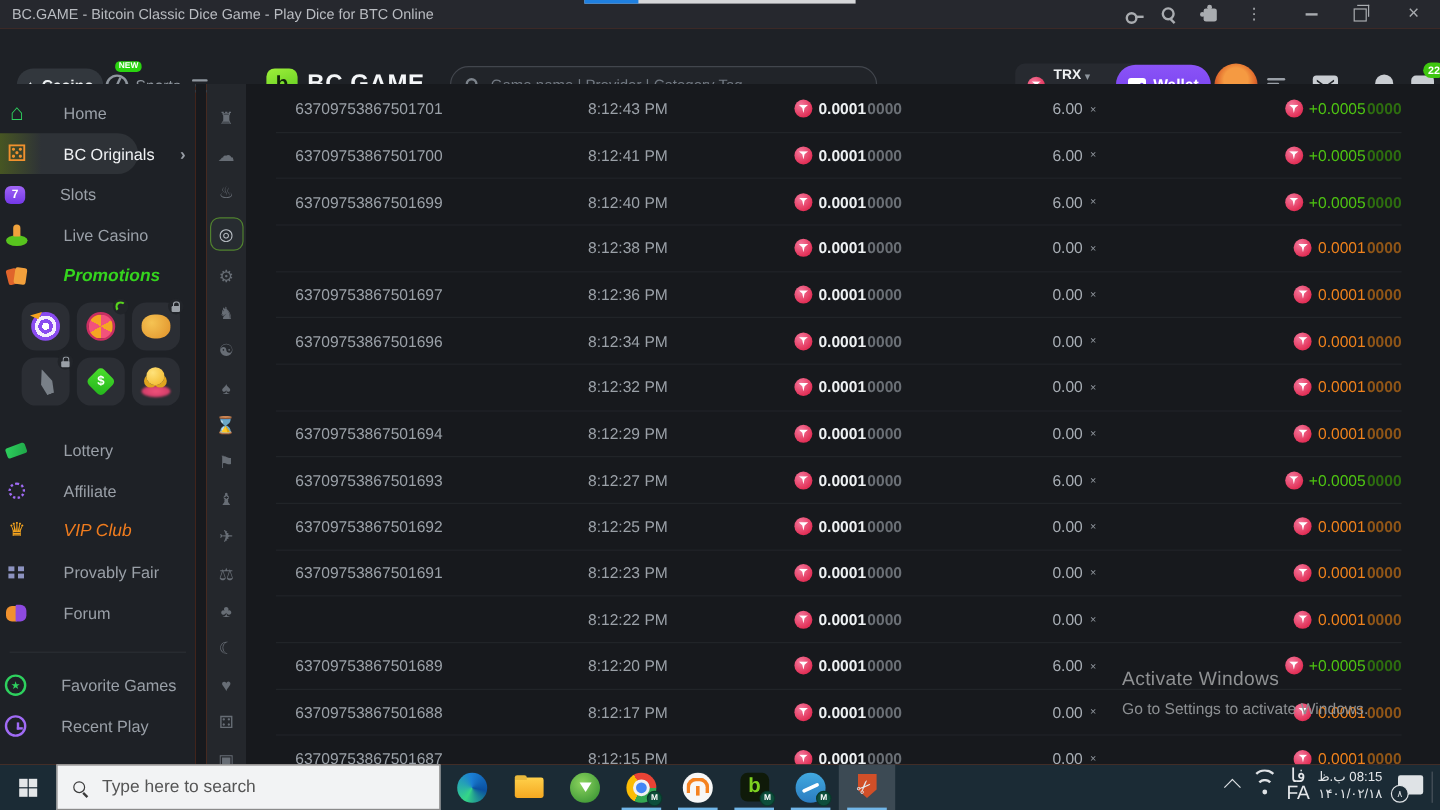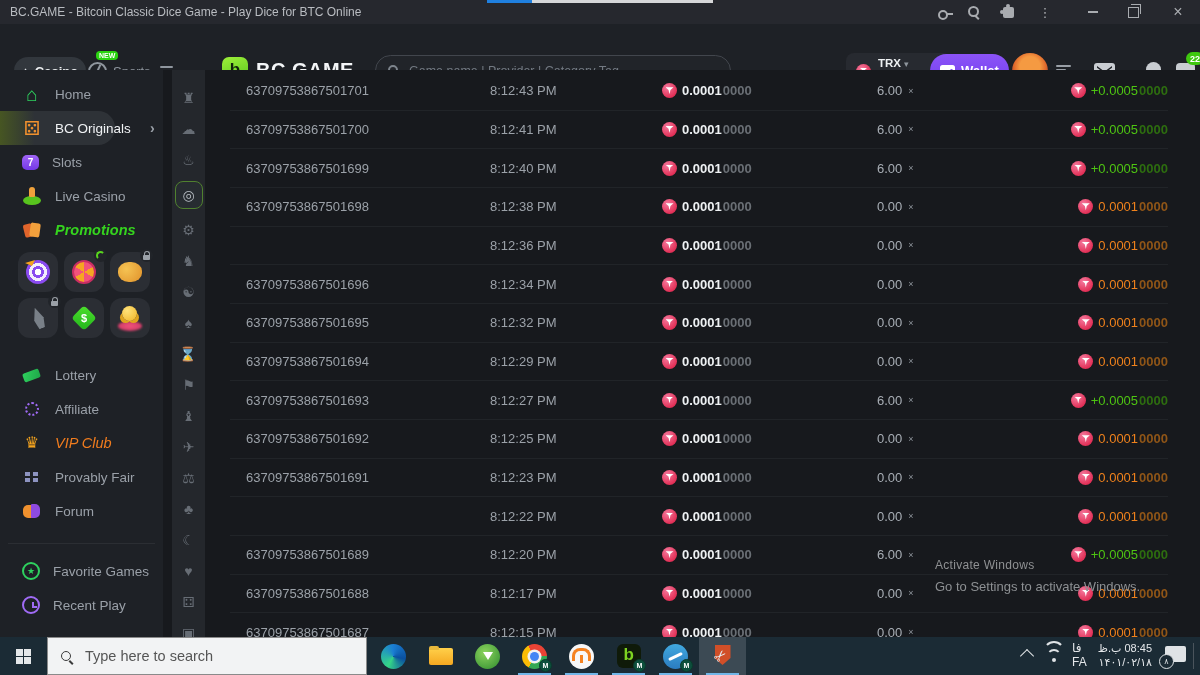--- a/index.html
+++ b/index.html
@@ -69,21 +69,21 @@
   .mail-ic::after{content:"";position:absolute;left:3px;top:3px;width:15px;height:9px;background:#1e2126;clip-path:polygon(0 0,50% 60%,100% 0,100% 20%,50% 80%,0 20%)}
   .bell-ic{position:absolute;left:1146px;top:38px;width:15px;height:14px;background:#c9cdd2;border-radius:8px 8px 2px 2px}
   .bell-ic::after{content:"";position:absolute;left:5px;bottom:-4px;width:5px;height:3px;background:#c9cdd2;border-radius:0 0 3px 3px}
   .chat-ic{position:absolute;left:1176px;top:39px;width:19px;height:14px;background:#c9cdd2;border-radius:4px}
   .chat-ic::after{content:"";position:absolute;left:3px;bottom:-4px;width:6px;height:5px;background:#c9cdd2;clip-path:polygon(0 0,100% 0,0 100%)}
   .chat-badge{position:absolute;left:1186px;top:28px;min-width:12px;height:13px;background:#3ec70f;border-radius:7px;color:#fff;font-size:9px;font-weight:bold;display:flex;align-items:center;justify-content:center;padding:0 3px}
 
   
   .sidebar{position:absolute;left:0;top:70px;width:163px;bottom:38px;background:#1e2126}
   .gapcol{position:absolute;left:163px;top:70px;width:9px;bottom:38px;background:#17191d}
-  .side-item{position:relative;height:34px;display:flex;align-items:center;gap:13px;padding-left:22px;cursor:pointer}
+  .side-item{position:relative;height:34px;display:flex;align-items:center;gap:29px;padding-left:4px;cursor:pointer}
   .side-item .lbl{color:#9aa0a8;font-size:13.5px;white-space:nowrap}
   .side-item.active{background:linear-gradient(90deg,rgba(120,150,30,.45),#2e3237 30%);border-radius:0 17px 17px 0;width:115px;box-sizing:border-box}
   .side-item.active .lbl{color:#f0f2f4;font-weight:normal}
   .side-item .chev{position:absolute;left:150px;color:#9aa0a8;font-size:14px;font-weight:bold}
   .accent-green .lbl{color:#35d41e !important;font-weight:bold;font-style:italic;font-size:14.5px}
   .accent-orange .lbl{color:#f07c1e !important;font-weight:normal;font-style:italic;font-size:14.5px}
   .si{width:20px;height:20px;position:relative;display:inline-flex;align-items:center;justify-content:center;flex:none}
   .si-home::before{content:"⌂";color:#2ed15e;font-size:19px;font-weight:bold;line-height:1}
   .si-dice::before{content:"⚄";color:#f0912e;font-size:19px;line-height:1}
   .si-slots{background:linear-gradient(180deg,#a065f5,#7438e8);border-radius:5px;width:17px;height:15px}
@@ -143,21 +143,21 @@
   .c-mult{left:647px;color:#a8aeb5}
   .c-mult .mx{font-size:9px;margin-left:1px;color:#8f959c}
   .c-pay{right:0}
   .c-pay b{font-weight:normal}
   .c-pay s{text-decoration:none;font-weight:bold;margin-left:-4px}
   .row.win .c-pay b{color:#4ec412}
   .row.win .c-pay s{color:#2d6d0f}
   .row.loss .c-pay b{color:#f0821c}
   .row.loss .c-pay s{color:#8f5517}
   .watermark{position:absolute;left:730px;top:488px;pointer-events:none}
-  .wm1{font-size:12px;color:#8f9193;font-weight:300;letter-spacing:.3px}
+  .wm1{font-size:16px;color:#8f9193;font-weight:300;letter-spacing:.3px}
   .wm2{font-size:13px;color:#8d9093;margin-top:7px}
 
   
   .taskbar{position:absolute;left:0;bottom:0;width:1200px;height:38px;background:#1b2b35}
   .startbtn{position:absolute;left:0;top:0;width:47px;height:38px;display:flex;align-items:center;justify-content:center;cursor:pointer}
   .winlogo{width:15px;height:15px;display:grid;grid-template-columns:7px 7px;grid-template-rows:7px 7px;gap:1px}
   .winlogo i{background:#e4e7e9}
   .tsearch{position:absolute;left:47px;top:0;width:320px;height:38px;background:#f2f3f4;border:1px solid #8a8a8a;box-sizing:border-box;display:flex;align-items:center;gap:10px;padding:0 12px}
   .tmag{width:13px;height:13px;position:relative;flex:none}
   .tmag::before{content:"";position:absolute;left:1px;top:1px;width:8px;height:8px;border:1.6px solid #3b3b3b;border-radius:50%}
@@ -186,21 +186,21 @@
   .ai-snip::before{content:"";position:absolute;left:5px;top:2px;width:16px;height:20px;background:#d14f28;clip-path:polygon(0 0,100% 0,100% 65%,50% 100%,0 65%)}
   .ai-snip::after{content:"✂";position:absolute;color:#e4eaef;font-size:15px;transform:rotate(-45deg);left:4px;top:4px}
   .mbadge{position:absolute;right:6px;bottom:3px;width:11px;height:11px;background:#0d4f3c;border:1px solid #0a3a2c;border-radius:50%;color:#fff;font-size:7px;font-weight:bold;display:flex;align-items:center;justify-content:center;z-index:3}
   .tray{position:absolute;right:0;top:0;height:38px}
   .tchev{position:absolute;left:-178px;top:14px;width:9px;height:9px;border-left:1.6px solid #dfe3e6;border-top:1.6px solid #dfe3e6;transform:rotate(45deg)}
   .wifi{position:absolute;left:-156px;top:10px;width:20px;height:16px}
   .wifi i{position:absolute;left:50%;bottom:0;transform:translateX(-50%);border:2px solid transparent;border-top:2px solid #dfe3e6;border-radius:50%}
   .wifi i:nth-child(1){width:18px;height:18px}
   .wifi i:nth-child(2){width:11px;height:11px;bottom:-1px}
   .wifi i:nth-child(3){width:4px;height:4px;border:none;background:#dfe3e6;border-radius:50%;bottom:1px}
-  .lang{position:absolute;left:-128px;top:4px;color:#e4e7ea;font-size:12px;line-height:14px;cursor:pointer}
+  .lang{position:absolute;left:-128px;top:4px;text-align:center;color:#e4e7ea;font-size:16px;line-height:14px;cursor:pointer}
   .clock{position:absolute;right:48px;top:4px;text-align:right;color:#e4e7ea;font-size:11px;line-height:14px;cursor:pointer}
   .notif{position:absolute;right:14px;top:9px;width:21px;height:16px;background:#dfe3e6;border-radius:2px;cursor:pointer}
   .notif::before{content:"";position:absolute;left:3px;bottom:-5px;width:7px;height:6px;background:#dfe3e6;clip-path:polygon(0 0,100% 0,0 100%)}
   .notif .cnt{position:absolute;left:-6px;bottom:-7px;width:13px;height:13px;background:#1b2b35;border:1px solid #dfe3e6;border-radius:50%;color:#dfe3e6;font-size:8px;display:flex;align-items:center;justify-content:center}
   .showdesk{position:absolute;right:6px;top:6px;width:1px;height:26px;background:#4a545c}
 </style>
 </head>
 <body>
 
 <div class="stage">
@@ -443,38 +443,38 @@
             <span class="mv">6.00</span>
             <span class="mx">×</span>
           </span>
     <span class="cell c-pay">
       <span class="coin"></span>
             <b>+0.0005</b>
             <s>0000</s>
     </span>
   </div>
         <div class="row loss">
-    <span class="cell c-id">63709753867501698</span>
     <span class="cell c-time">8:12:38 PM</span>
     <span class="cell c-amt">
       <span class="coin"></span>
             <b>0.0001</b>
             <s>0000</s>
     </span>
     <span class="cell c-mult">
             <span class="mv">0.00</span>
             <span class="mx">×</span>
           </span>
     <span class="cell c-pay">
       <span class="coin"></span>
             <b>0.0001</b>
             <s>0000</s>
     </span>
   </div>
         <div class="row loss">
+    <span class="cell c-id">63709753867501697</span>
     <span class="cell c-time">8:12:36 PM</span>
     <span class="cell c-amt">
       <span class="coin"></span>
             <b>0.0001</b>
             <s>0000</s>
     </span>
     <span class="cell c-mult">
             <span class="mv">0.00</span>
             <span class="mx">×</span>
           </span>
@@ -496,21 +496,20 @@
             <span class="mv">0.00</span>
             <span class="mx">×</span>
           </span>
     <span class="cell c-pay">
       <span class="coin"></span>
             <b>0.0001</b>
             <s>0000</s>
     </span>
   </div>
         <div class="row loss">
-    <span class="cell c-id">63709753867501695</span>
     <span class="cell c-time">8:12:32 PM</span>
     <span class="cell c-amt">
       <span class="coin"></span>
             <b>0.0001</b>
             <s>0000</s>
     </span>
     <span class="cell c-mult">
             <span class="mv">0.00</span>
             <span class="mx">×</span>
           </span>
@@ -725,21 +724,21 @@
           <i></i>
           <i></i>
           <i></i>
         </span>
       <span class="lang">
         <span>فا</span><br>
         <span>FA</span>
       </span>
     </div>
     <span class="clock">
-      <span dir="rtl">08:45 ب.ظ</span><br>
+      <span dir="rtl">08:15 ب.ظ</span><br>
       <span dir="ltr">۱۴۰۱/۰۲/۱۸</span>
     </span>
     <span class="notif">
       <span class="cnt">۸</span>
     </span>
     <span class="showdesk"></span>
   </div>
 
 </div>
 

